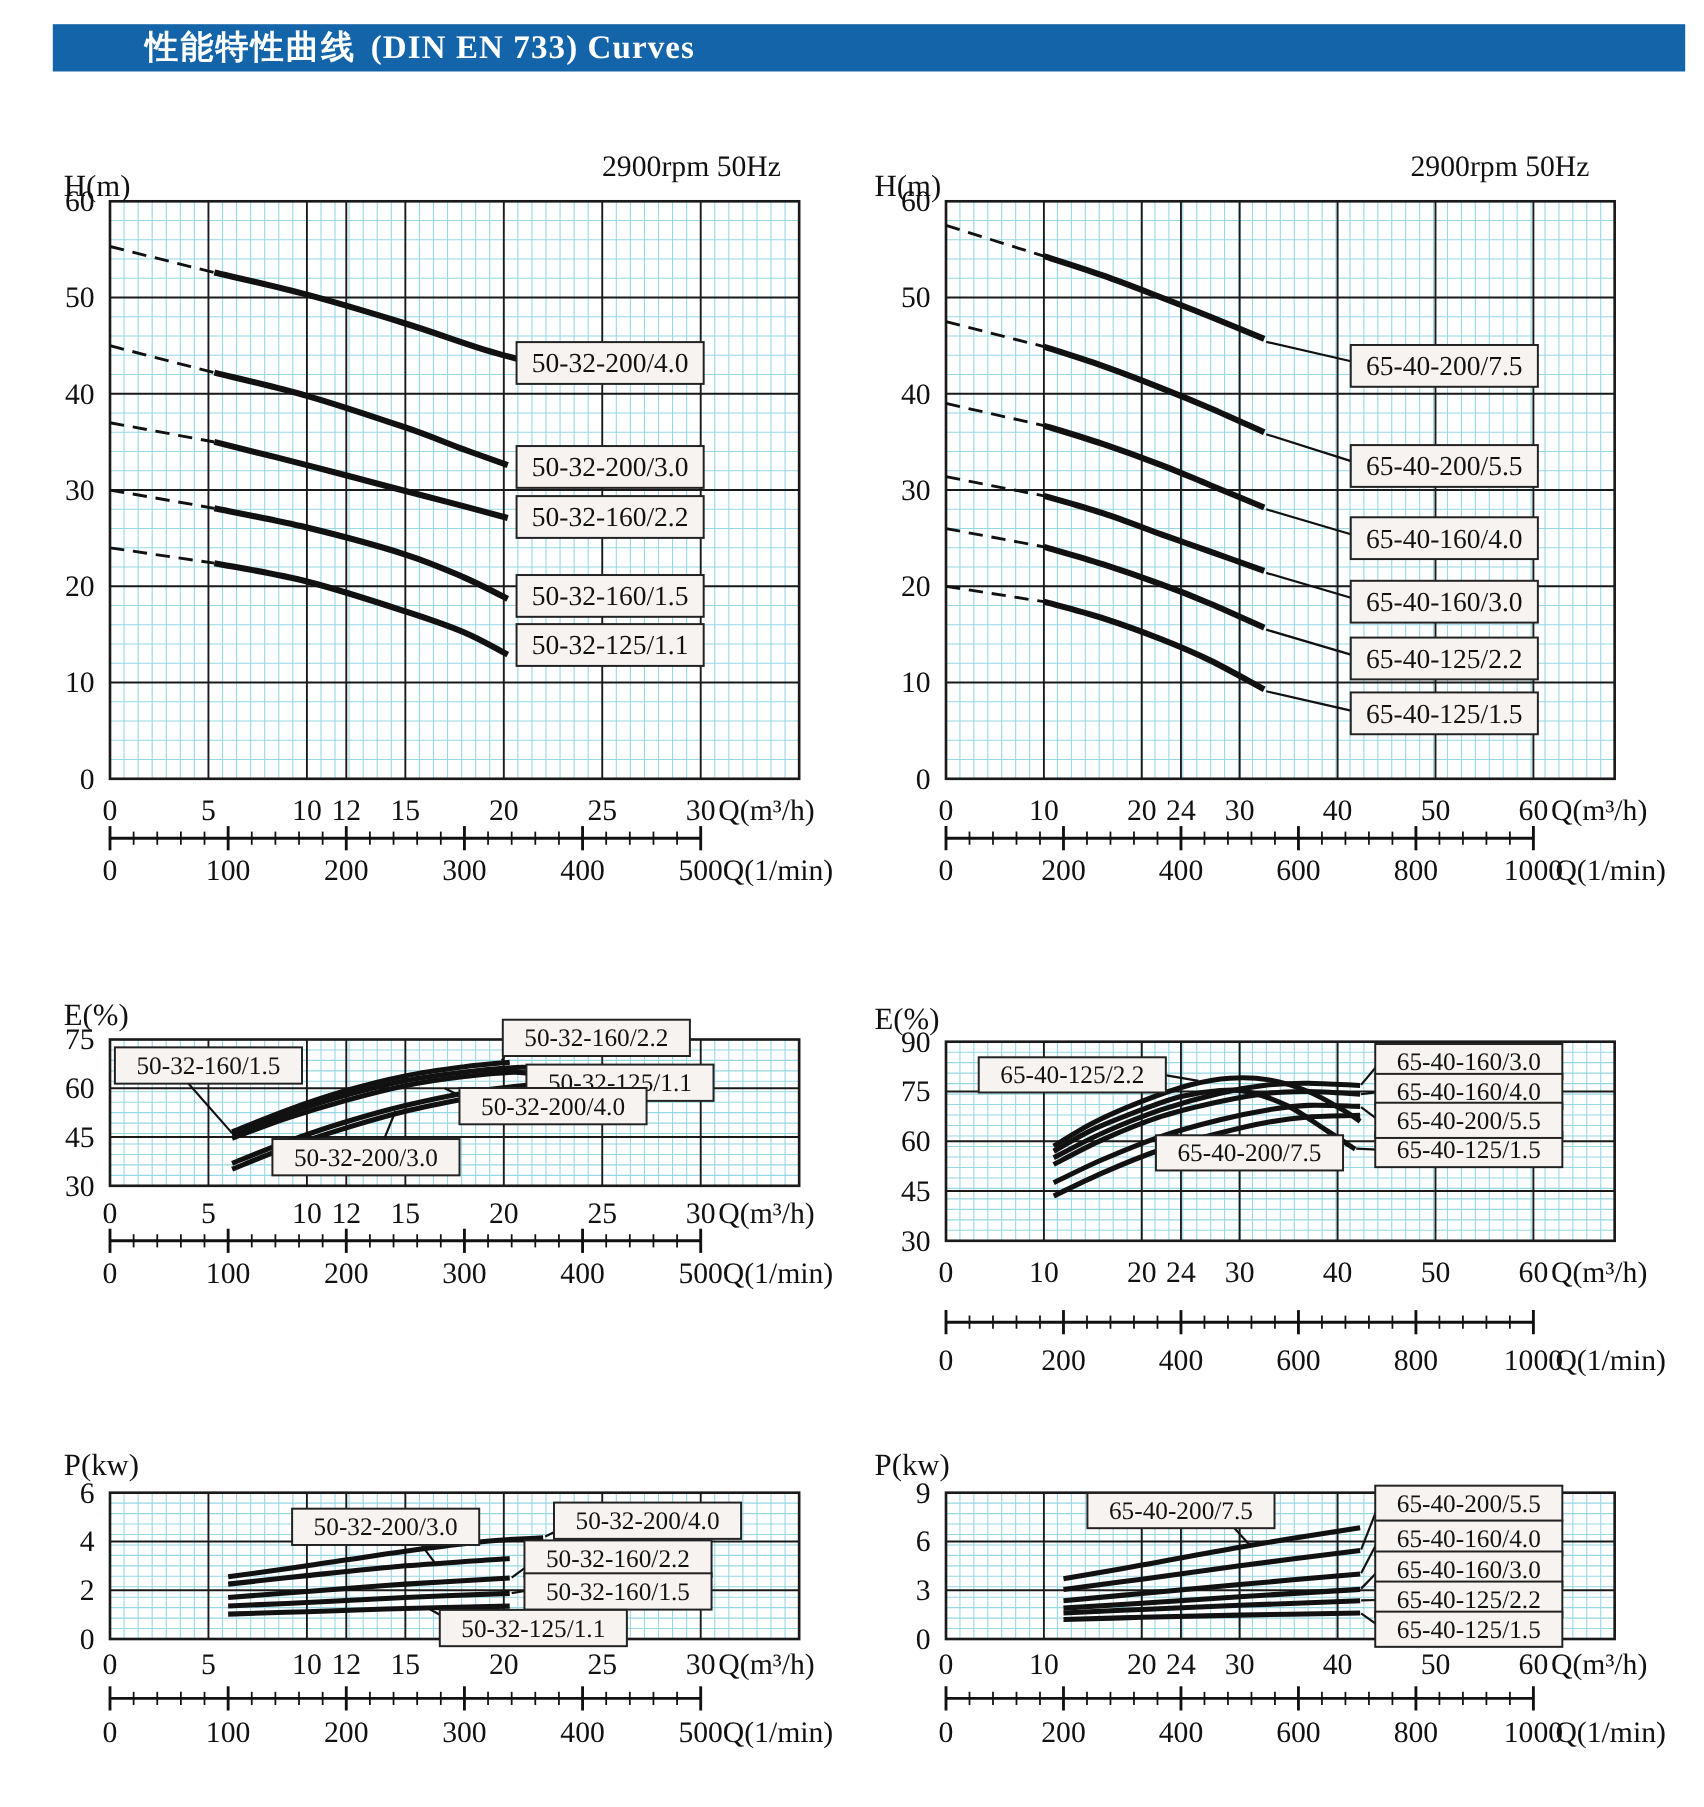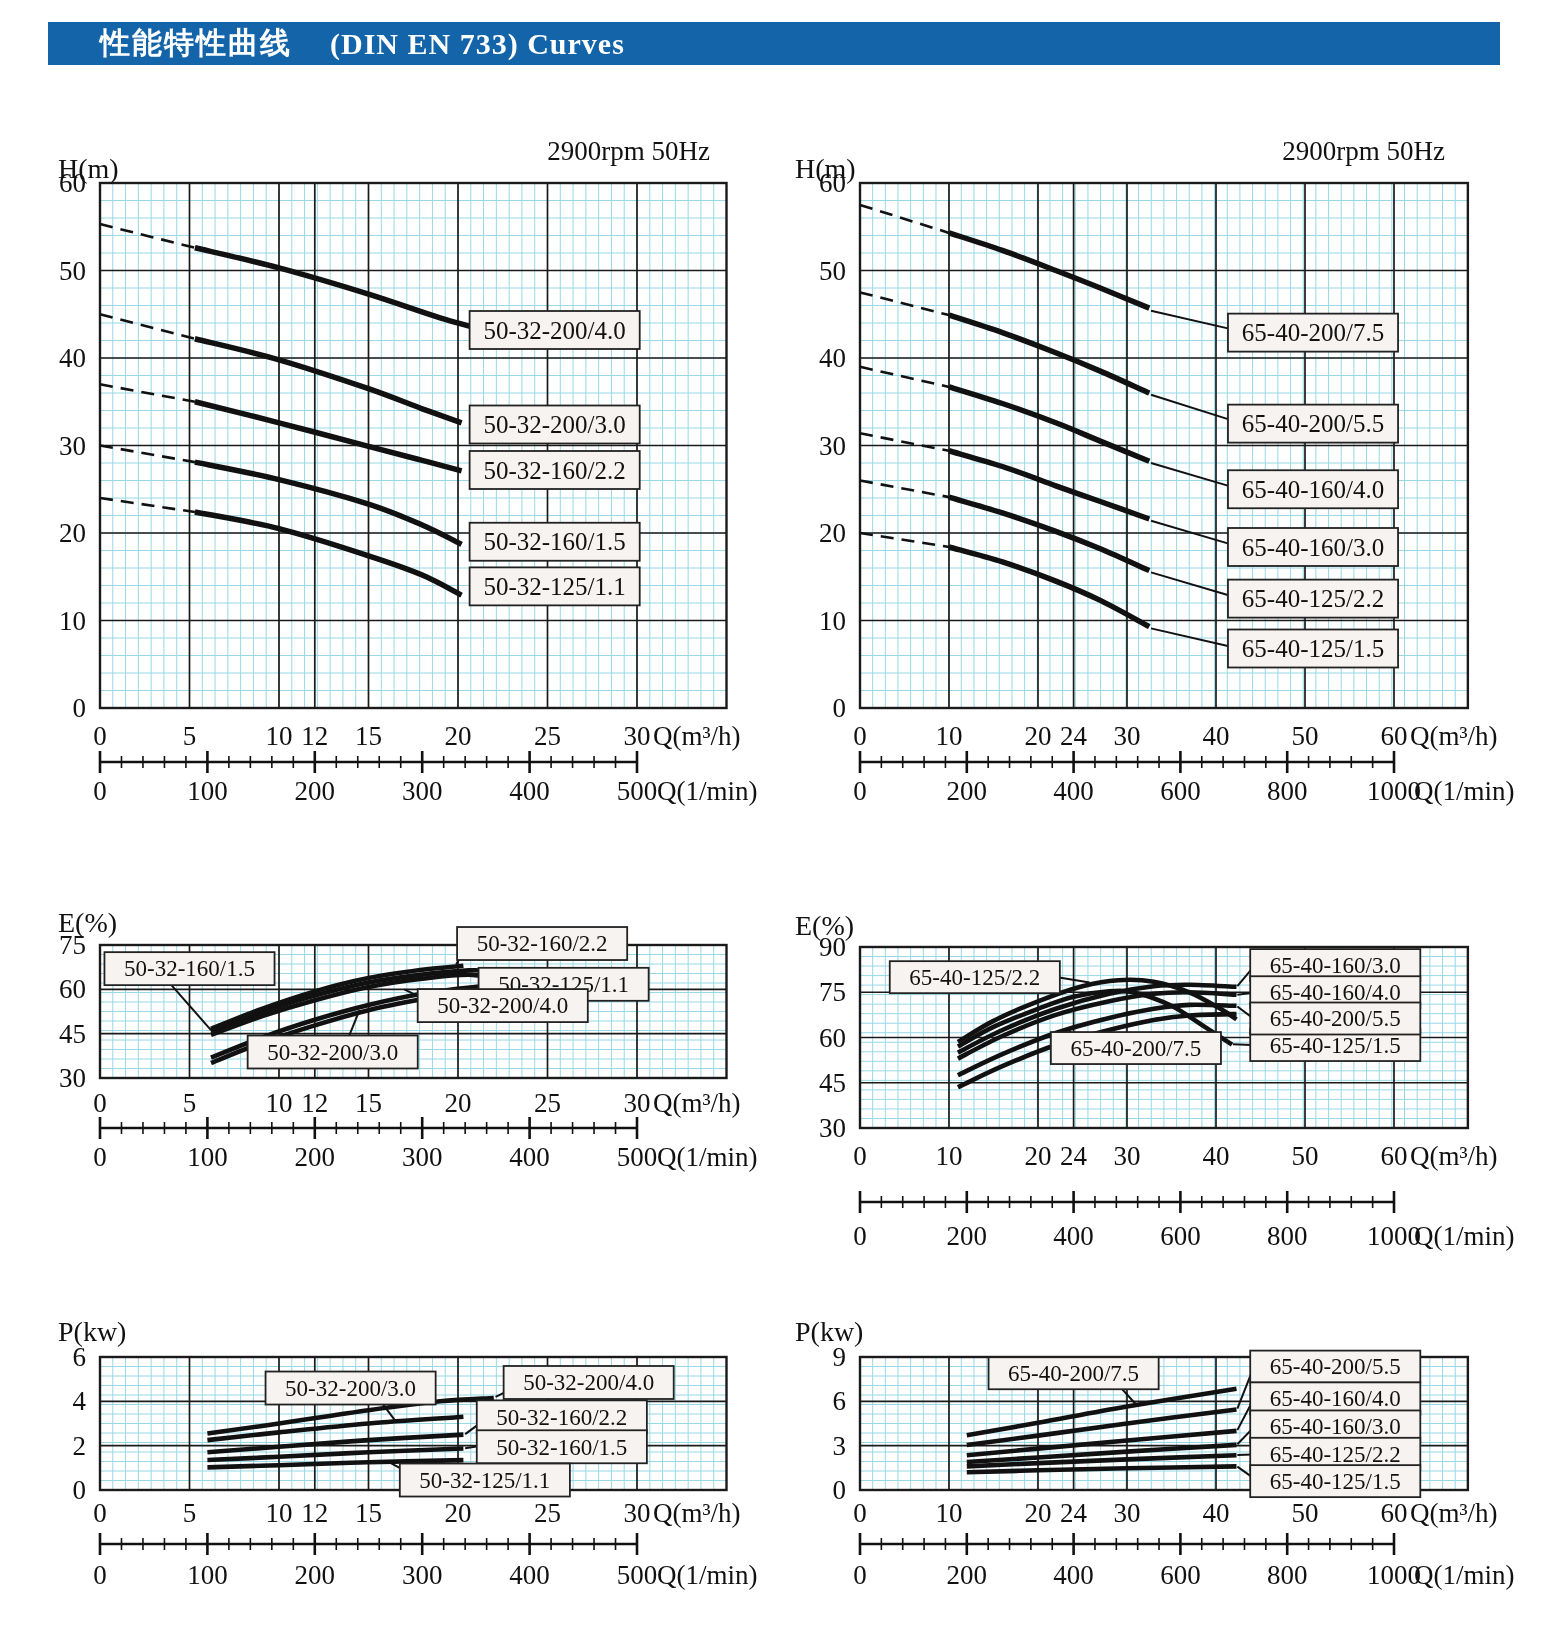--- a/index.html
+++ b/index.html
@@ -1,32 +1,32 @@
 <!DOCTYPE html>
 <html><head>
 <meta charset="utf-8">
 <style>
   html,body{margin:0;padding:0;background:#ffffff;}
   body{width:1549px;height:1643px;position:relative;font-family:"Liberation Serif",serif;}
   #banner{position:absolute;left:48px;top:22px;width:1452px;height:43px;display:flex;align-items:center;}
   #banner .zh{font-weight:bold;font-size:30px;letter-spacing:2px;margin-left:52px;}
-  #banner .en{font-weight:bold;font-size:30px;margin-left:38px;letter-spacing:1px;}
+  #banner .en{font-weight:bold;font-size:30px;margin-left:13px;letter-spacing:1px;}
   .chart-slot{position:absolute;}
   #chart-0{left:40px;top:120px;}
   #chart-1{left:755px;top:120px;}
   #chart-2{left:40px;top:840px;}
   #chart-3{left:755px;top:840px;}
   #chart-4{left:40px;top:1270px;}
   #chart-5{left:755px;top:1270px;}
   svg text{font-family:"Liberation Serif",serif;}
 </style>
 </head>
 <body>
 
-<div id="banner" style="background: rgb(19, 100, 168); color: rgb(255, 255, 255);">
+<div id="banner" style="background: rgb(19, 100, 168); color: rgb(255, 255, 255); padding-left: 32px;">
   <span class="zh">性能特性曲线</span>
   <span class="en">(DIN EN 733) Curves</span>
 </div>
 
 <div class="chart-slot" id="chart-0"><svg width="740" height="700" viewBox="0 0 740 700">
       <g stroke="#97d8e6" stroke-width="1">
         <line x1="72.78571428571429" y1="63" x2="72.78571428571429" y2="588"></line>
         <line x1="85.57142857142857" y1="63" x2="85.57142857142857" y2="588"></line>
         <line x1="98.35714285714286" y1="63" x2="98.35714285714286" y2="588"></line>
         <line x1="111.14285714285714" y1="63" x2="111.14285714285714" y2="588"></line>

